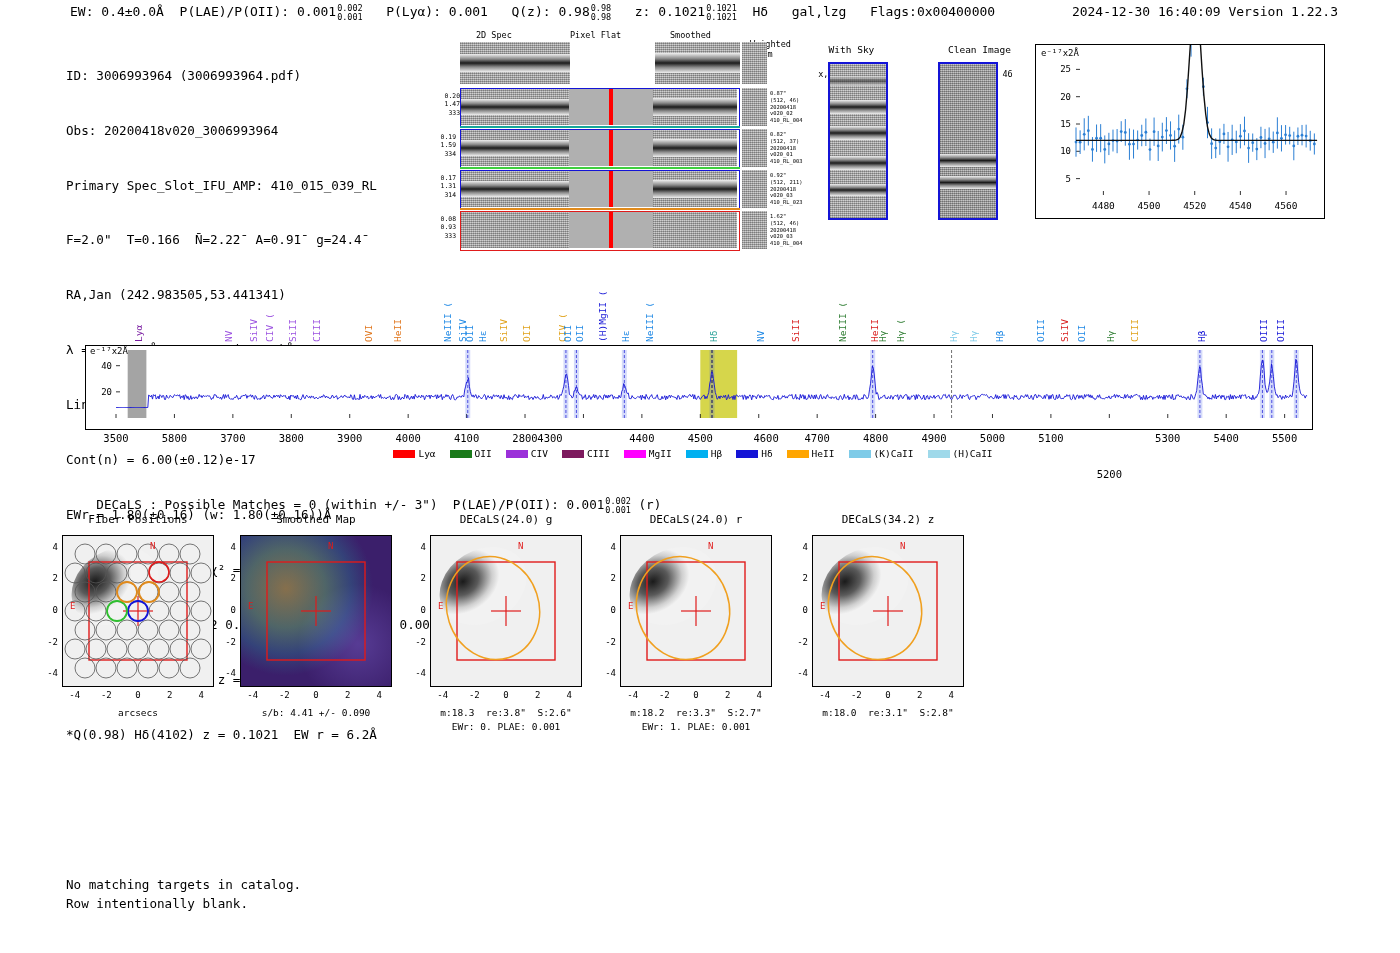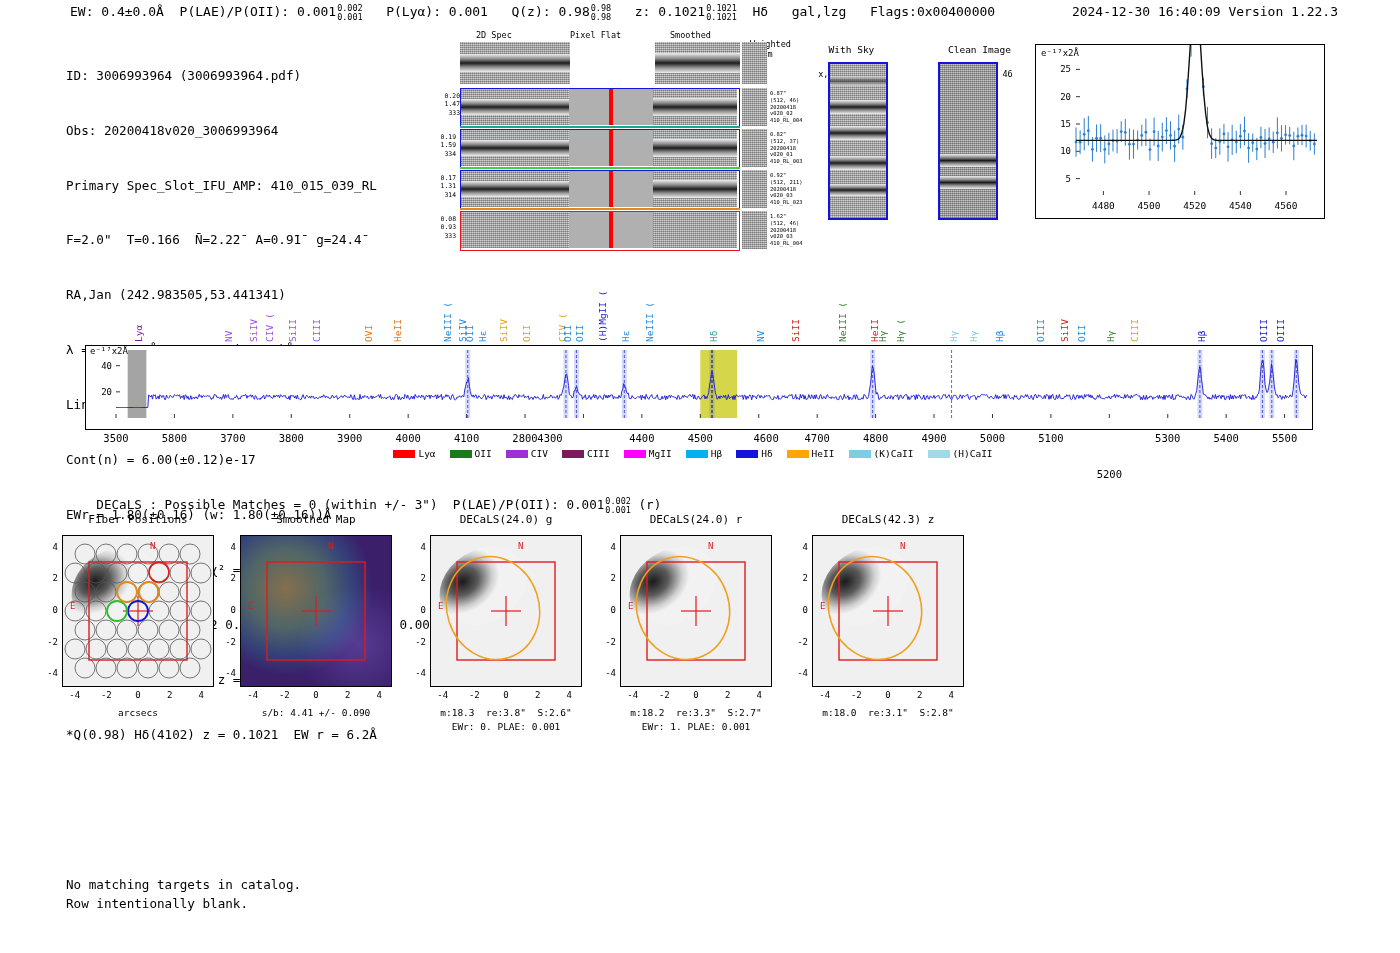--- a/index.html
+++ b/index.html
@@ -661,21 +661,21 @@
       <div class="axlab" style="left: 686px; top: 690px; width: 20px; text-align: center;">0</div>
       <div class="axlab" style="left: 598px; top: 605px; width: 18px; text-align: right;">0</div>
       <div class="axlab" style="left: 717.667px; top: 690px; width: 20px; text-align: center;">2</div>
       <div class="axlab" style="left: 598px; top: 573.333px; width: 18px; text-align: right;">2</div>
       <div class="axlab" style="left: 749.333px; top: 690px; width: 20px; text-align: center;">4</div>
       <div class="axlab" style="left: 598px; top: 541.667px; width: 18px; text-align: right;">4</div>
       <div class="axlab" style="color: rgb(224, 27, 27); left: 708px; top: 541px;">N</div>
       <div class="axlab" style="color: rgb(224, 27, 27); left: 628px; top: 601px;">E</div>
       <div class="ccap" style="left: 596px; top: 707px;">m:18.2  re:3.3"  S:2.7"</div>
       <div class="ccap" style="left: 596px; top: 721px;">EWr: 1. PLAE: 0.001</div>
-      <div class="ctitle" style="left: 788px; top: 513px;">DECaLS(42.3) z</div>
+      <div class="ctitle" style="left: 788px; top: 513px;">DECaLS(34.2) z</div>
       <div class="cutout" style="left: 812px; top: 535px; width: 152px; height: 152px; background: rgb(242, 242, 242); overflow: hidden; position: absolute;"><svg width="150" height="150" viewBox="0 0 150 150">
           <defs>
             <radialGradient id="gx4" cx="34%" cy="30%" r="42%">
               <stop offset="0%" stop-color="#1a1a1a"></stop>
               <stop offset="42%" stop-color="#5a5a5a"></stop>
               <stop offset="80%" stop-color="#cfcfcf"></stop>
               <stop offset="100%" stop-color="#f2f2f2"></stop>
             </radialGradient>
           </defs>
           <rect x="0" y="0" width="150" height="150" fill="#f0f0f0"></rect>

